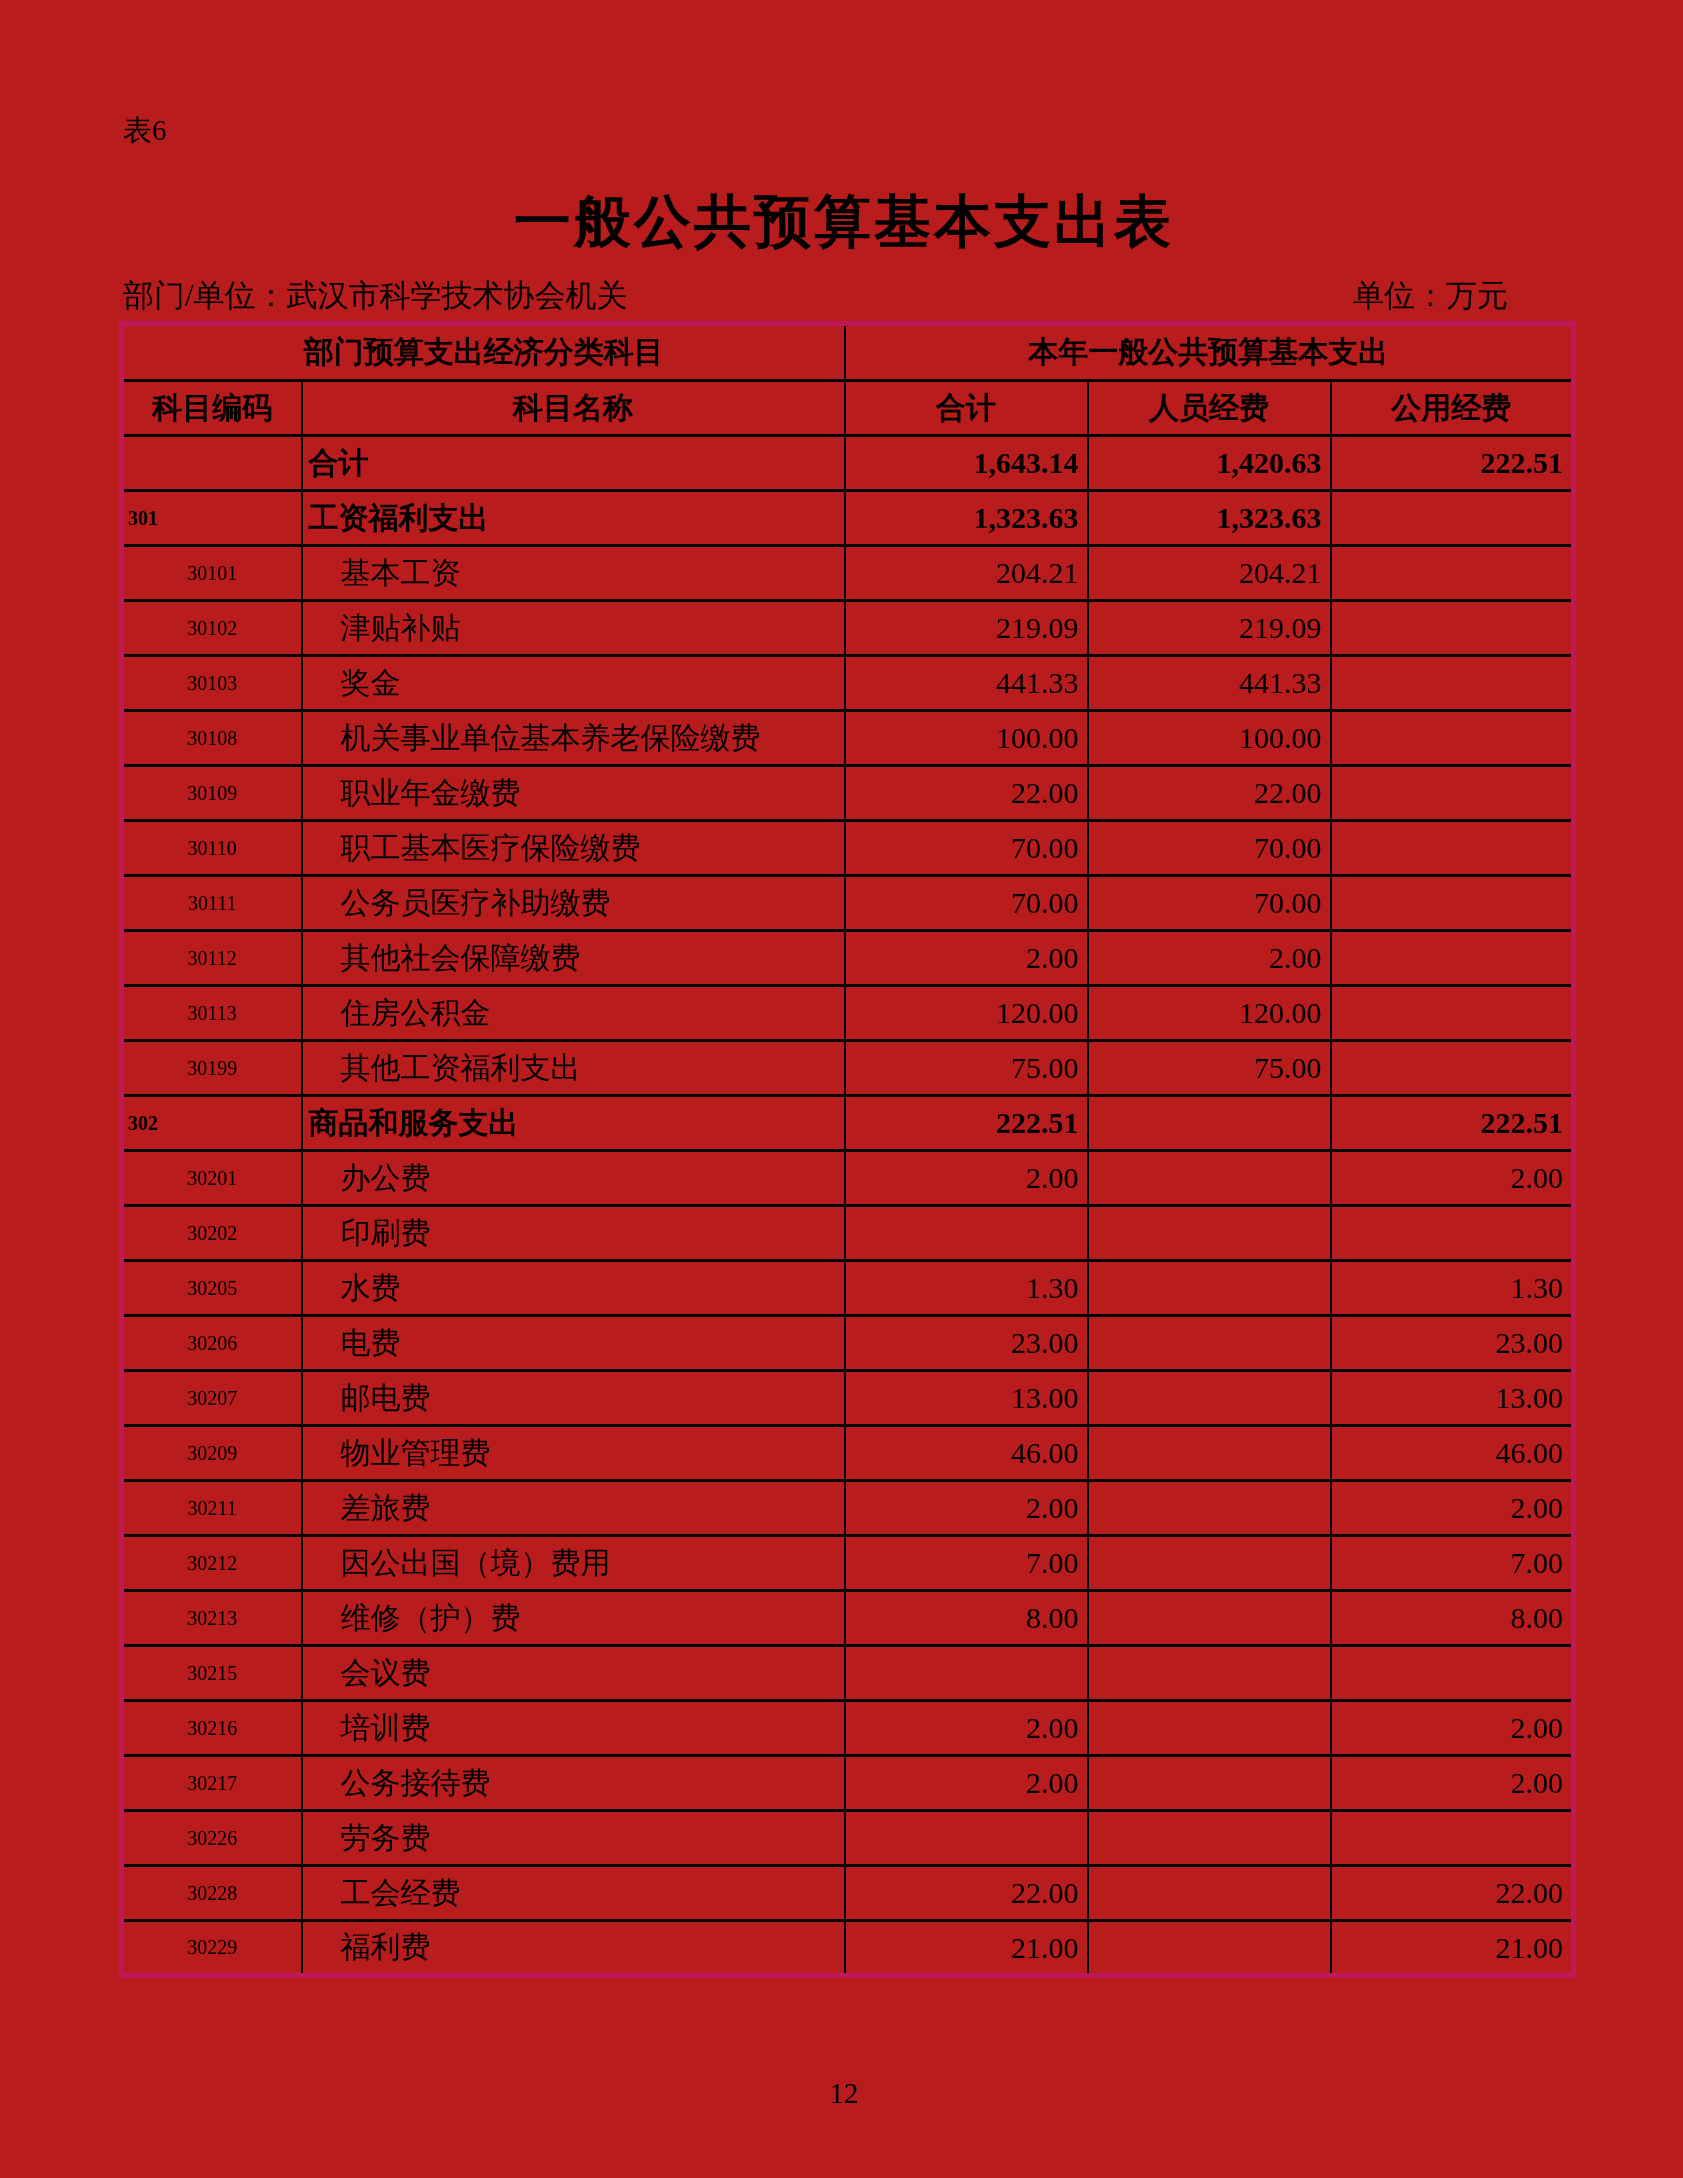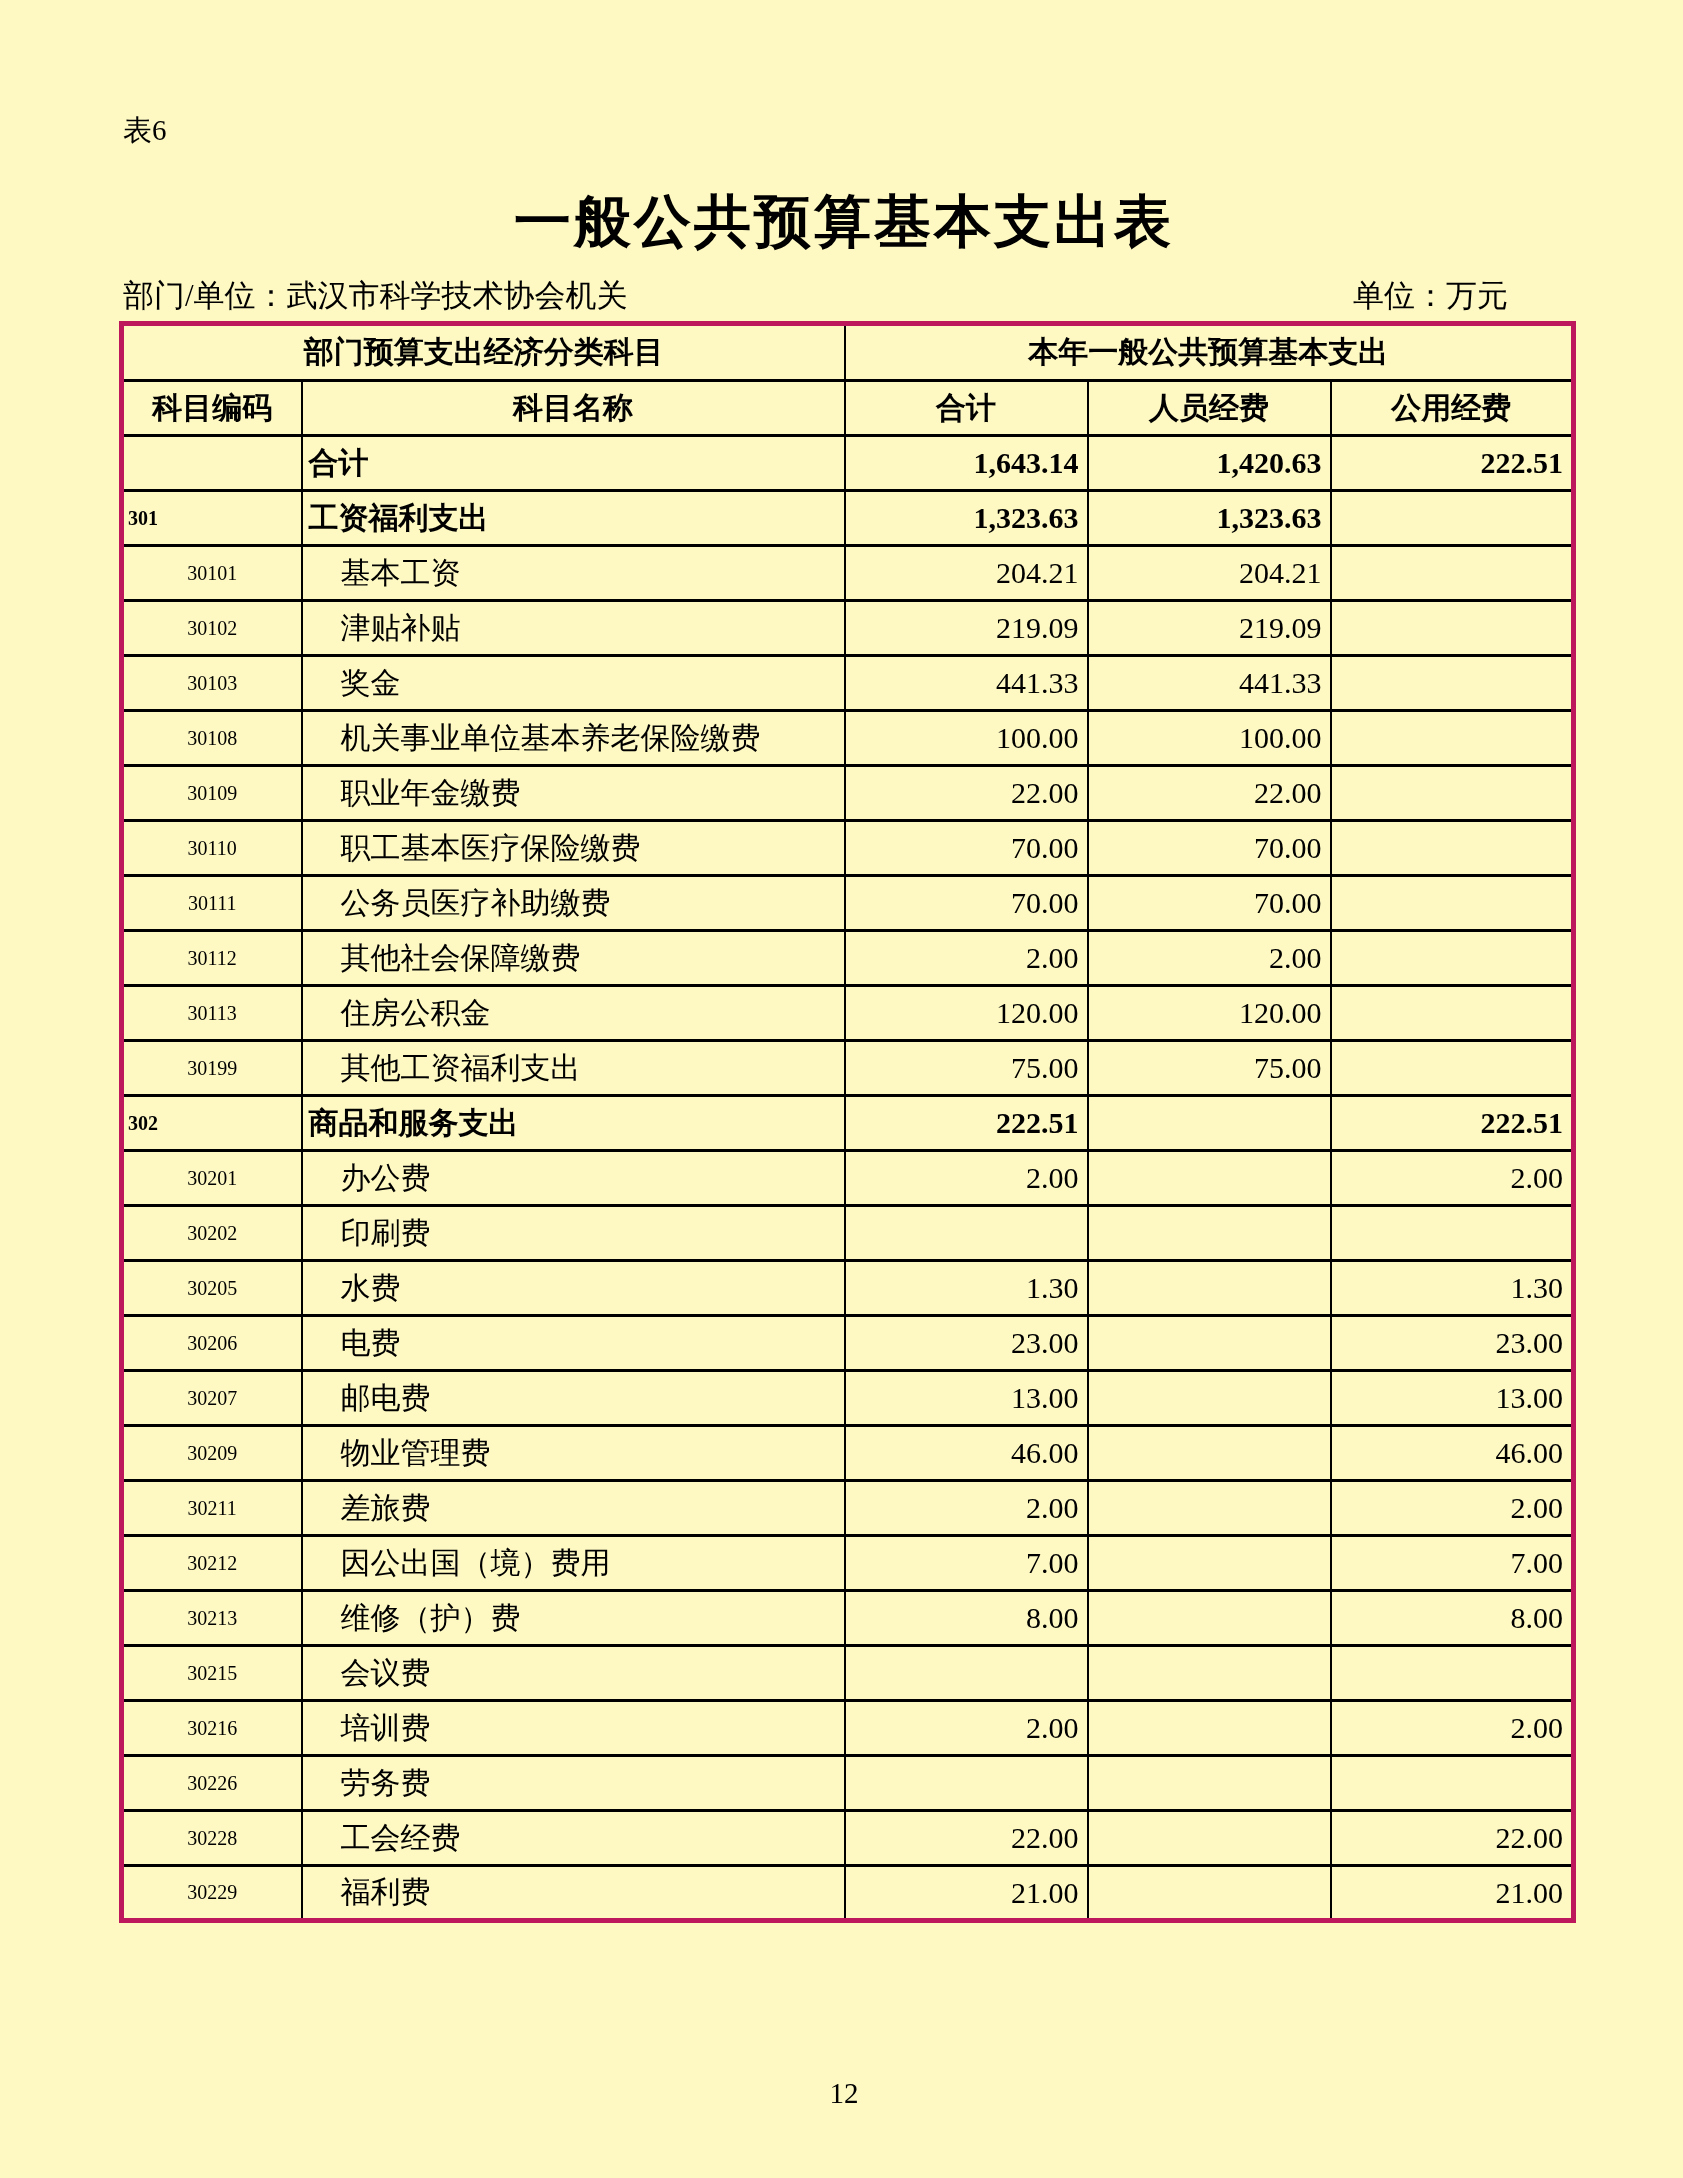--- a/index.html
+++ b/index.html
@@ -3,21 +3,21 @@
 <meta charset="utf-8">
 <style>
   * { margin: 0; padding: 0; box-sizing: border-box; }
   html, body { background: #ffffff; }
   body {
     width: 1683px; height: 2178px;
     position: relative;
     font-family: "Liberation Serif", "DejaVu Serif", serif;
     color: #000000;
   }
-  .page { position: absolute; inset: 0; background: #fef9c3; }
+  .page { position: absolute; inset: 0; background: #b91c1c; }
 
   .table-label {
     position: absolute; left: 123px; top: 111px;
     font-size: 29px; font-family: "Liberation Serif", "DejaVu Serif", serif;
   }
   .doc-title {
     position: absolute; left: 119px; width: 1450px; top: 184px;
     text-align: center;
     font-family: "Liberation Sans", "DejaVu Sans", sans-serif;
     font-weight: bold; font-size: 57px; letter-spacing: 3px;
@@ -265,20 +265,27 @@
           <td class="cell-public"></td>
         </tr>
         <tr class="row-item">
           <td class="cell-code">30216</td>
           <td class="cell-name">培训费</td>
           <td class="cell-total">2.00</td>
           <td class="cell-personnel"></td>
           <td class="cell-public">2.00</td>
         </tr>
         <tr class="row-item">
+          <td class="cell-code">30217</td>
+          <td class="cell-name">公务接待费</td>
+          <td class="cell-total">2.00</td>
+          <td class="cell-personnel"></td>
+          <td class="cell-public">2.00</td>
+        </tr>
+        <tr class="row-item">
           <td class="cell-code">30226</td>
           <td class="cell-name">劳务费</td>
           <td class="cell-total"></td>
           <td class="cell-personnel"></td>
           <td class="cell-public"></td>
         </tr>
         <tr class="row-item">
           <td class="cell-code">30228</td>
           <td class="cell-name">工会经费</td>
           <td class="cell-total">22.00</td>

